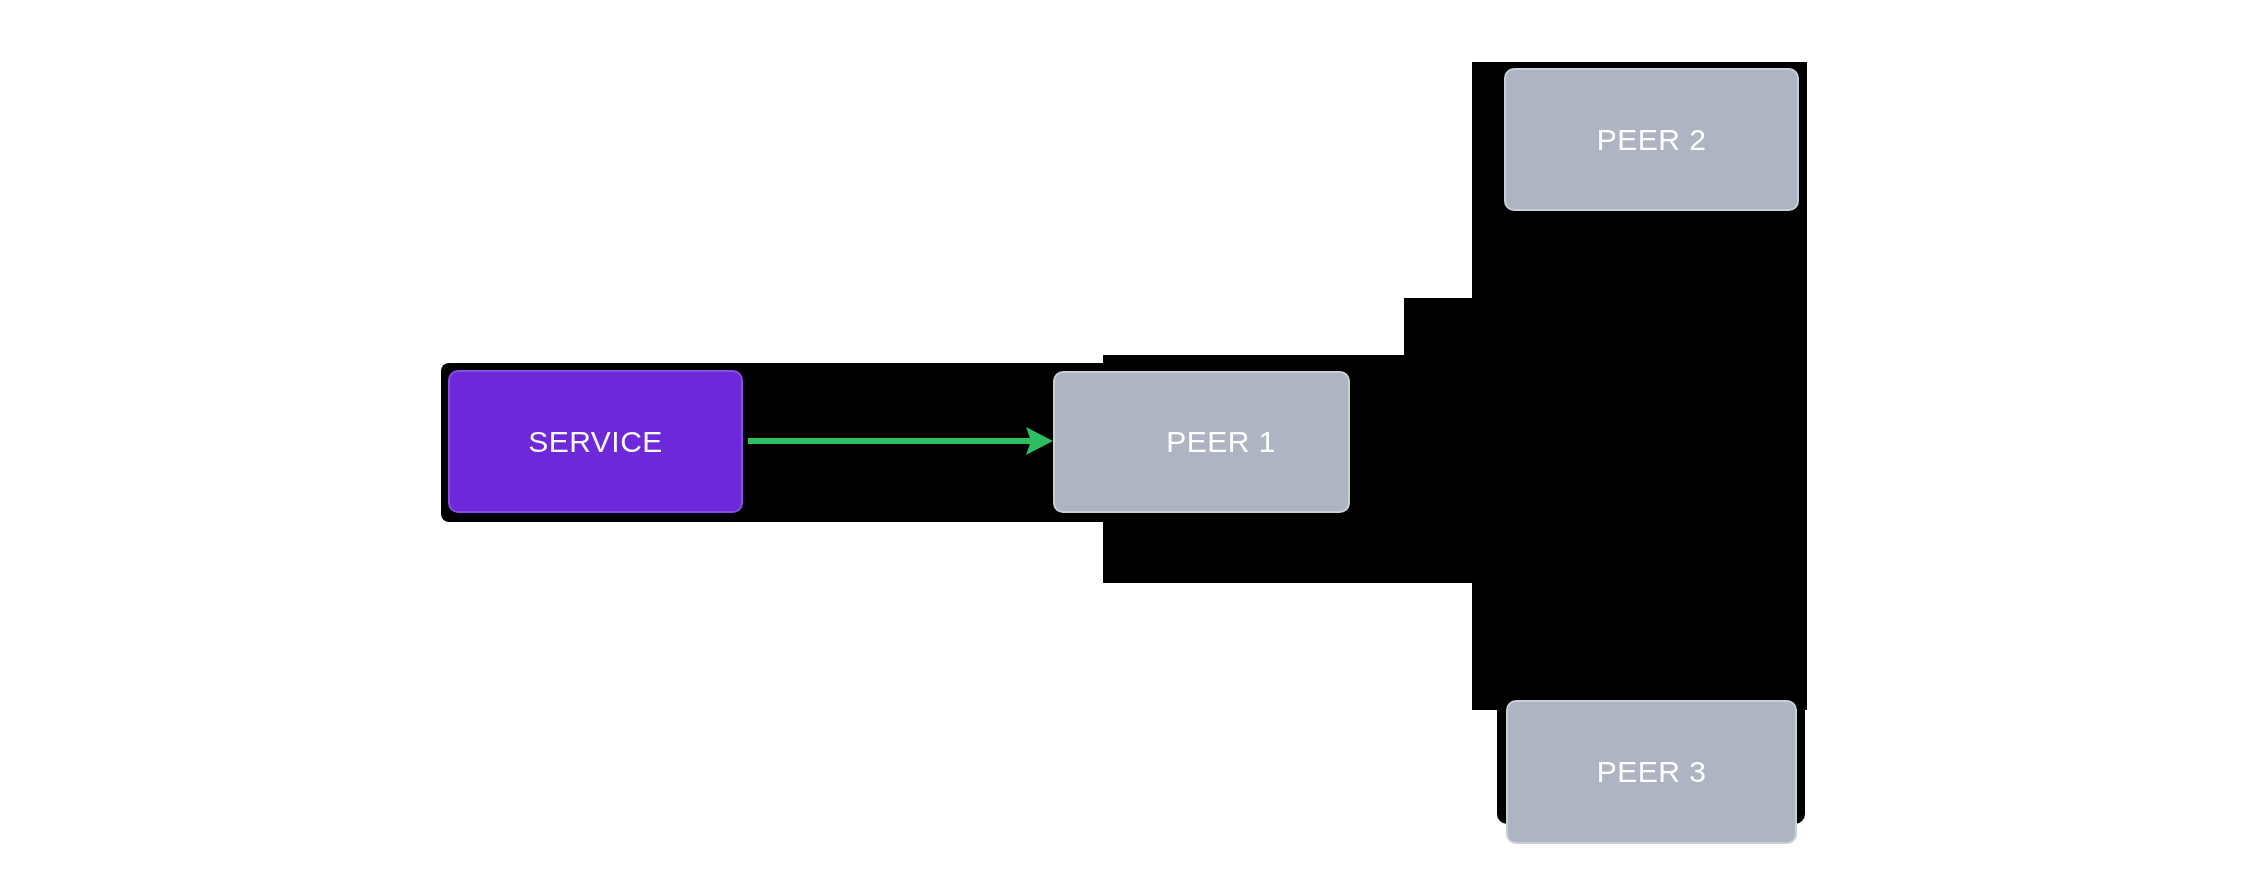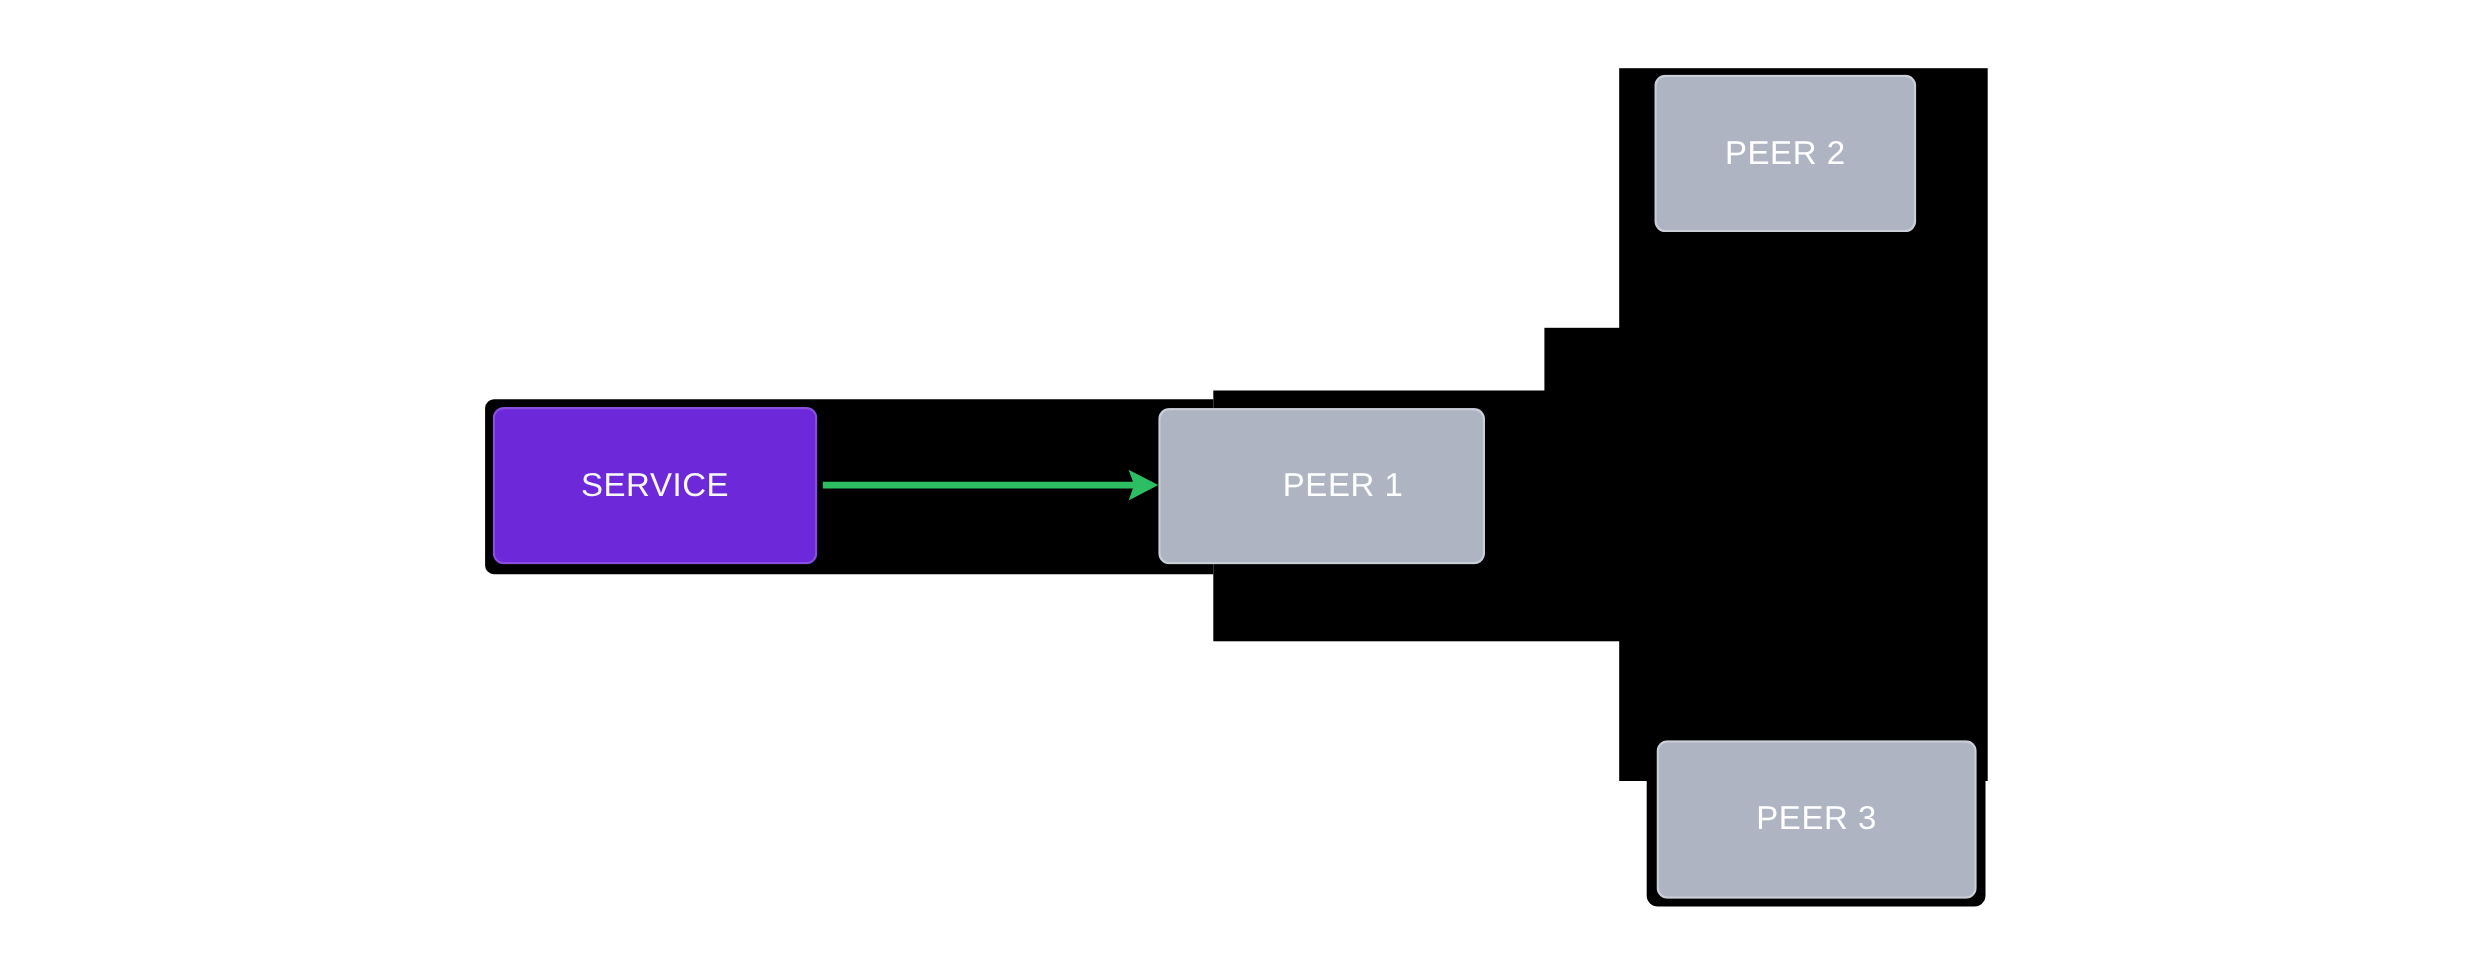--- a/index.html
+++ b/index.html
@@ -26,22 +26,22 @@
     display: flex; align-items: center; justify-content: center;
     box-sizing: border-box;
   }
   .node .label {
     font-size: 30px;
     letter-spacing: 0.5px;
     white-space: nowrap;
   }
   .node-service { left: 448px;  top: 370px; width: 295px; height: 143px; border: 2px solid rgba(255,255,255,0.18); }
   .node-peer1   { left: 1053px; top: 371px; width: 297px; height: 142px; border: 2px solid rgba(255,255,255,0.35); }
-  .node-peer2   { left: 1504px; top: 68px;  width: 238px; height: 143px; border: 2px solid rgba(255,255,255,0.35); }
-  .node-peer3   { left: 1506px; top: 673px; width: 291px; height: 144px; border: 2px solid rgba(255,255,255,0.35); }
+  .node-peer2   { left: 1504px; top: 68px;  width: 295px; height: 143px; border: 2px solid rgba(255,255,255,0.35); }
+  .node-peer3   { left: 1506px; top: 700px; width: 291px; height: 144px; border: 2px solid rgba(255,255,255,0.35); }
 
   
   .edge-svg { position: absolute; left: 740px; top: 420px; width: 320px; height: 42px; }
 </style>
 </head>
 <body>
 
 <div id="canvas">
 
   <div class="blk blk-a"></div>

